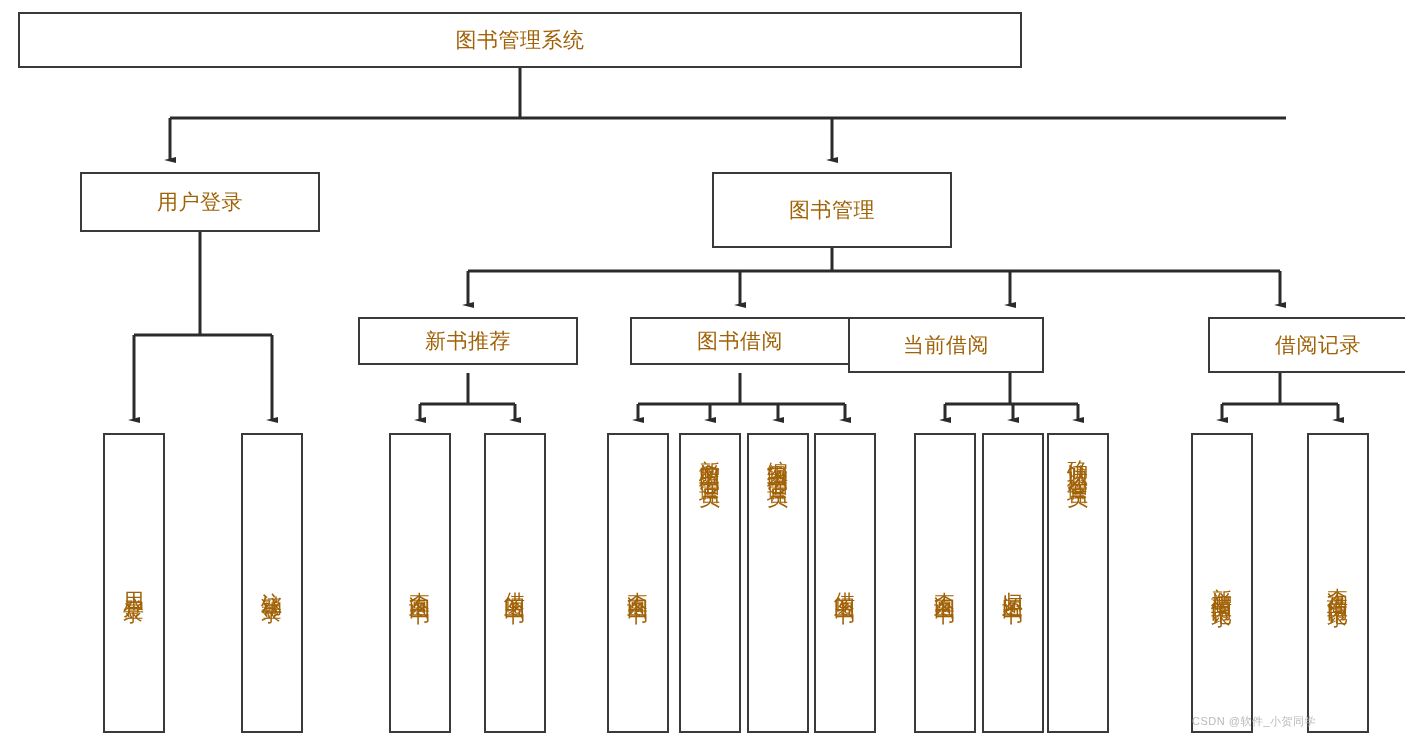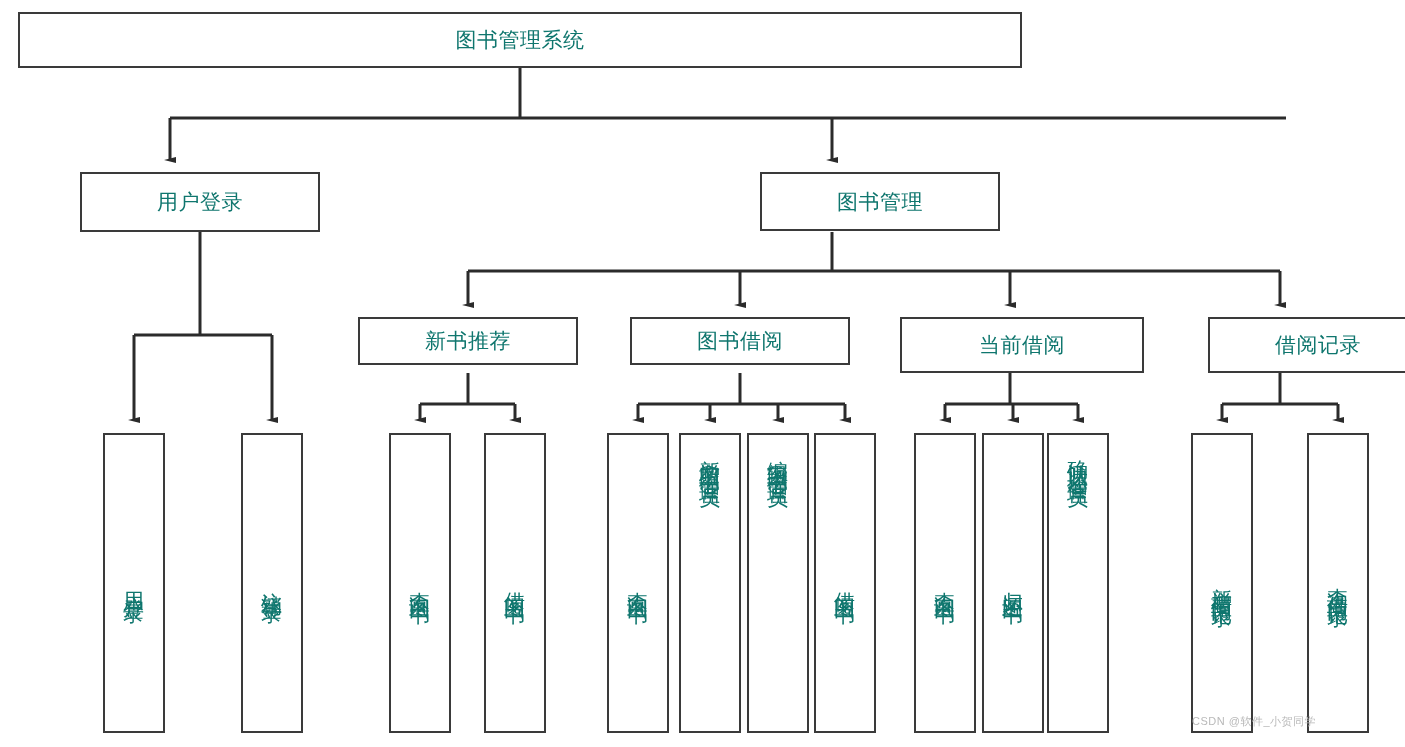--- a/index.html
+++ b/index.html
@@ -26,21 +26,21 @@
     pointer-events: none;
   }
   .node {
     position: absolute;
     box-sizing: border-box;
     background: #ffffff;
     border: 2px solid #3a3a3a;
     display: flex;
     align-items: center;
     justify-content: center;
-    color: #0f766e;
+    color: #a16207;
   }
   .node.horiz .label {
     font-size: 21px;
     line-height: 1.1;
     letter-spacing: 0.5px;
     white-space: nowrap;
   }
   .node.vert {
     align-items: flex-start;
     justify-content: center;
@@ -121,31 +121,31 @@
     </g>
   </svg>
 
   <div class="node horiz" style="left:18px; top:12px; width:1004px; height:56px;">
     <span class="label">图书管理系统</span>
   </div>
 
   <div class="node horiz" style="left:80px; top:172px; width:240px; height:60px;">
     <span class="label">用户登录</span>
   </div>
-  <div class="node horiz" style="left:712px; top:172px; width:240px; height:59px;margin-left:48px;">
+  <div class="node horiz" style="left:712px; top:172px; width:240px; height:76px;">
     <span class="label">图书管理</span>
   </div>
 
   <div class="node horiz" style="left:358px; top:317px; width:220px; height:48px;">
     <span class="label">新书推荐</span>
   </div>
   <div class="node horiz" style="left:630px; top:317px; width:220px; height:48px;">
     <span class="label">图书借阅</span>
   </div>
-  <div class="node horiz" style="left:900px; top:317px; width:244px; height:56px;align-items:center;">
+  <div class="node horiz" style="left:848px; top:317px; width:196px; height:56px;align-items:center;">
     <span class="label">当前借阅</span>
   </div>
   <div class="node horiz" style="left:1208px; top:317px; width:220px; height:56px;">
     <span class="label">借阅记录</span>
   </div>
 
   <div class="node vert mid" style="left:103px; top:433px; width:62px; height:300px;">
     <span class="label">用户登录</span>
   </div>
   <div class="node vert mid" style="left:241px; top:433px; width:62px; height:300px;">

